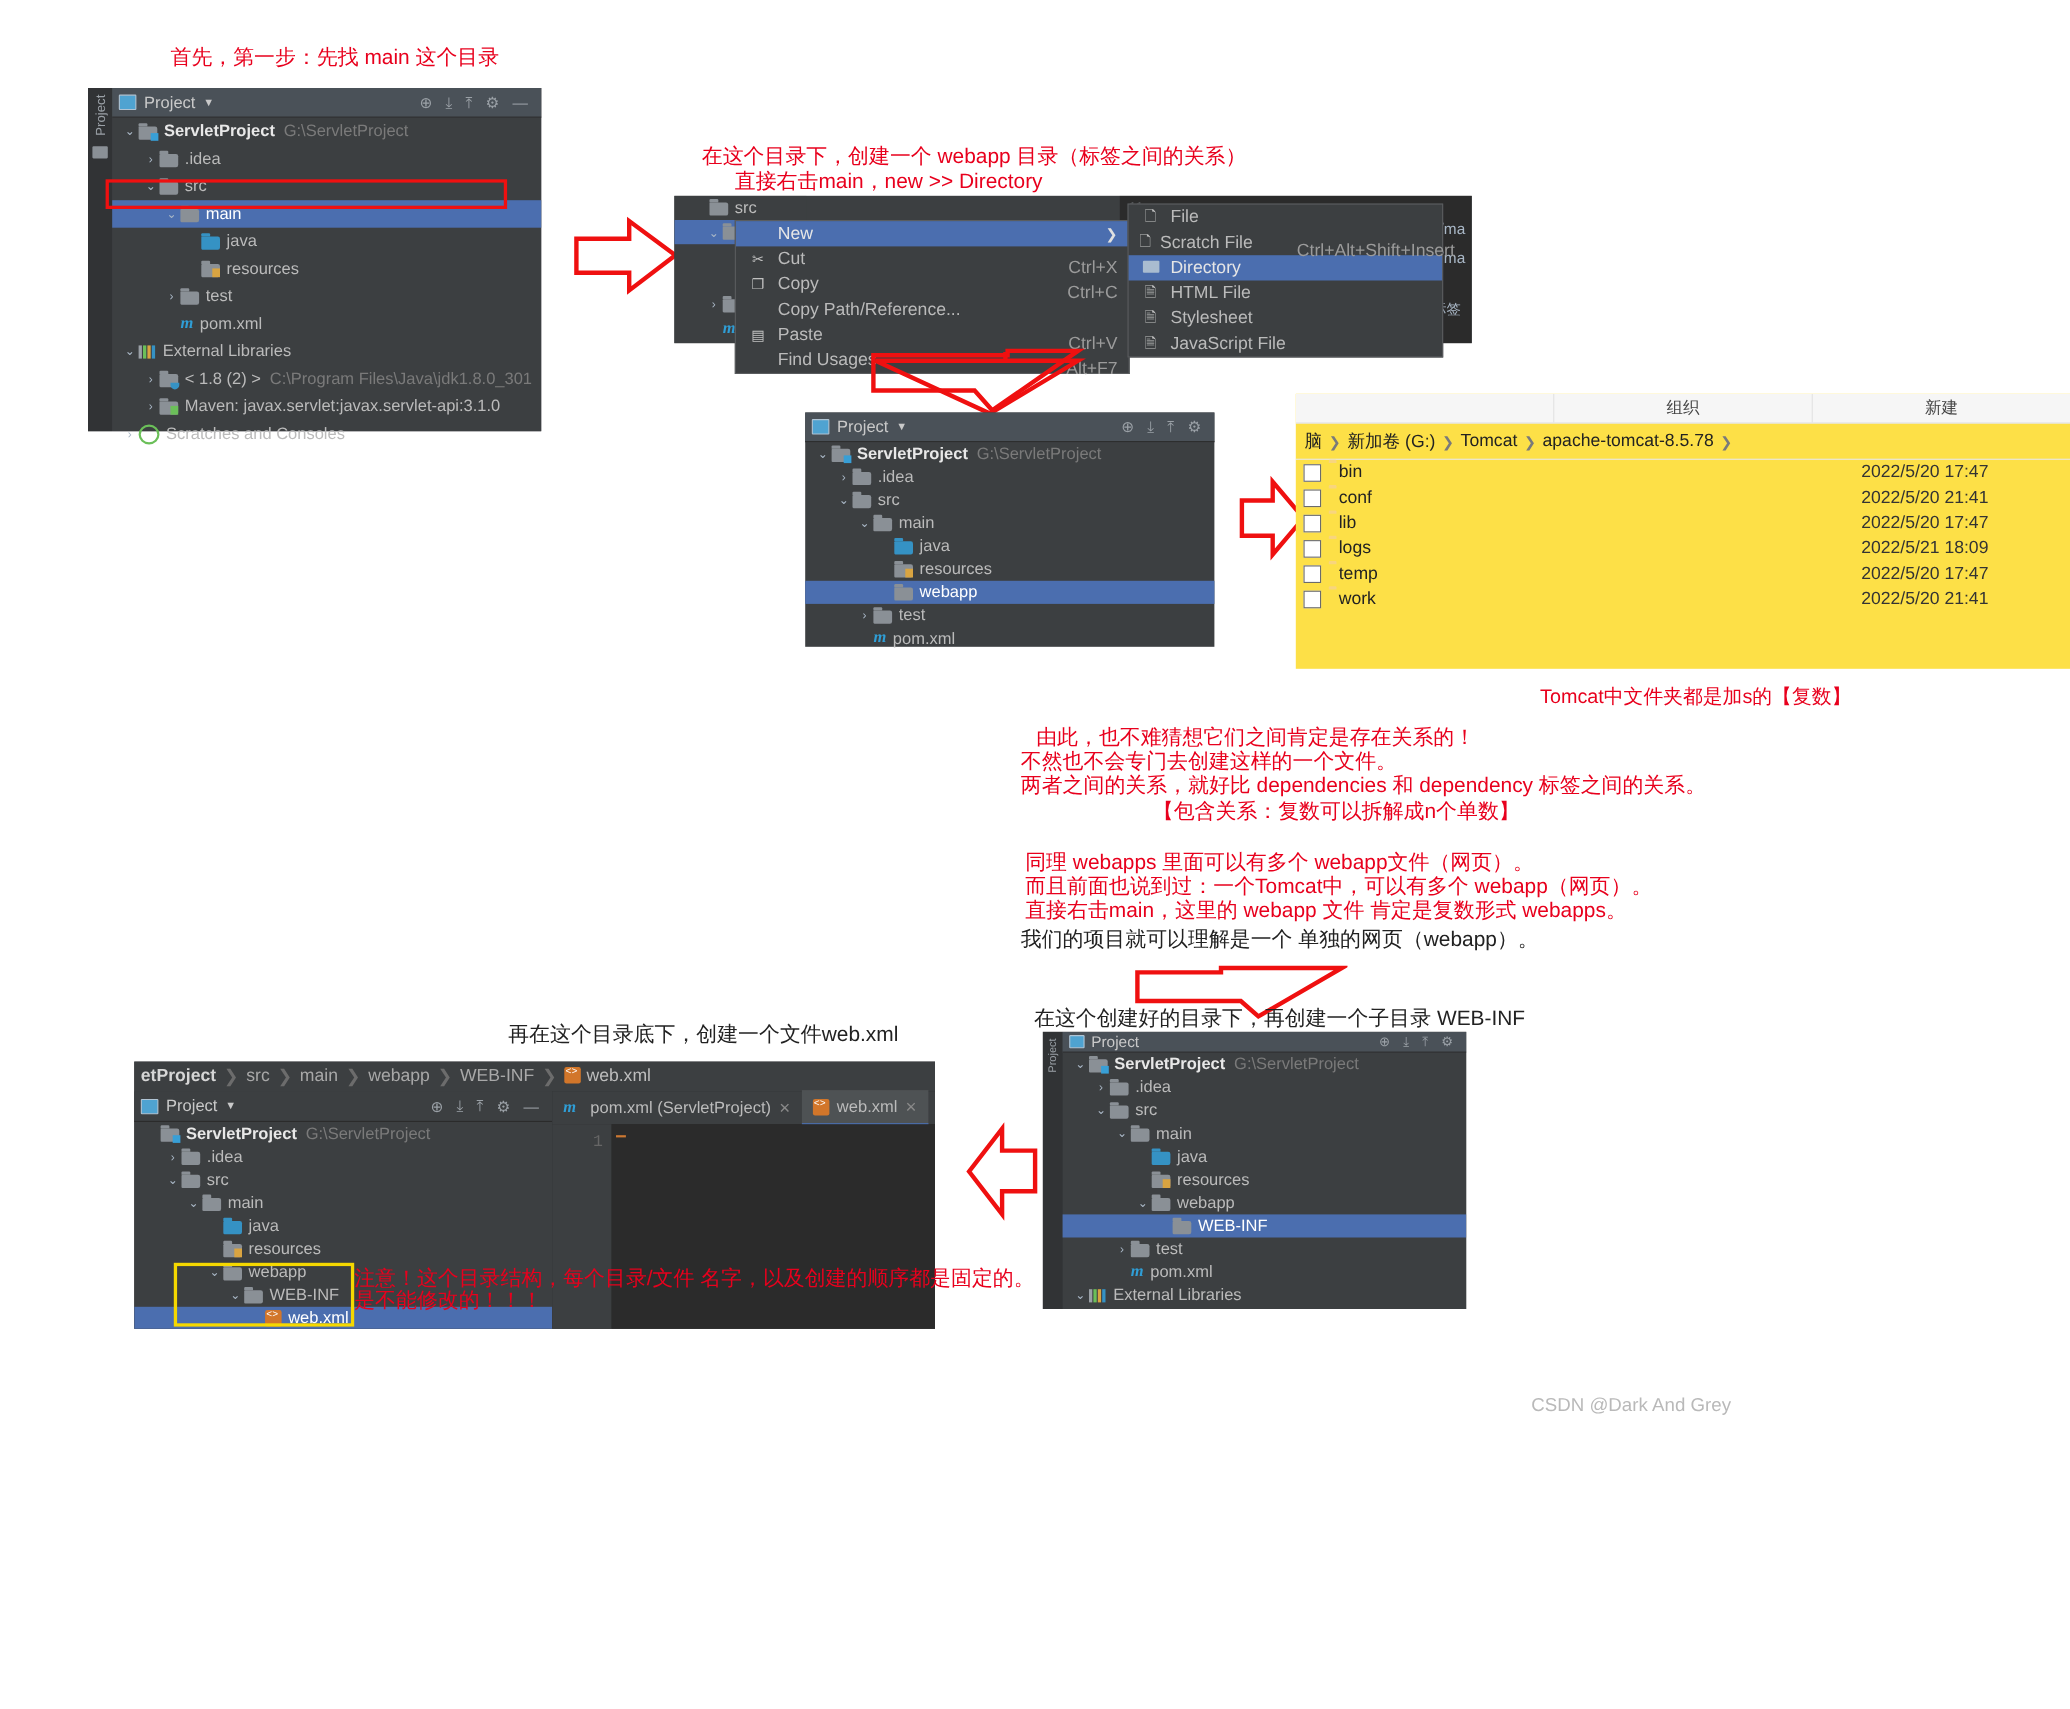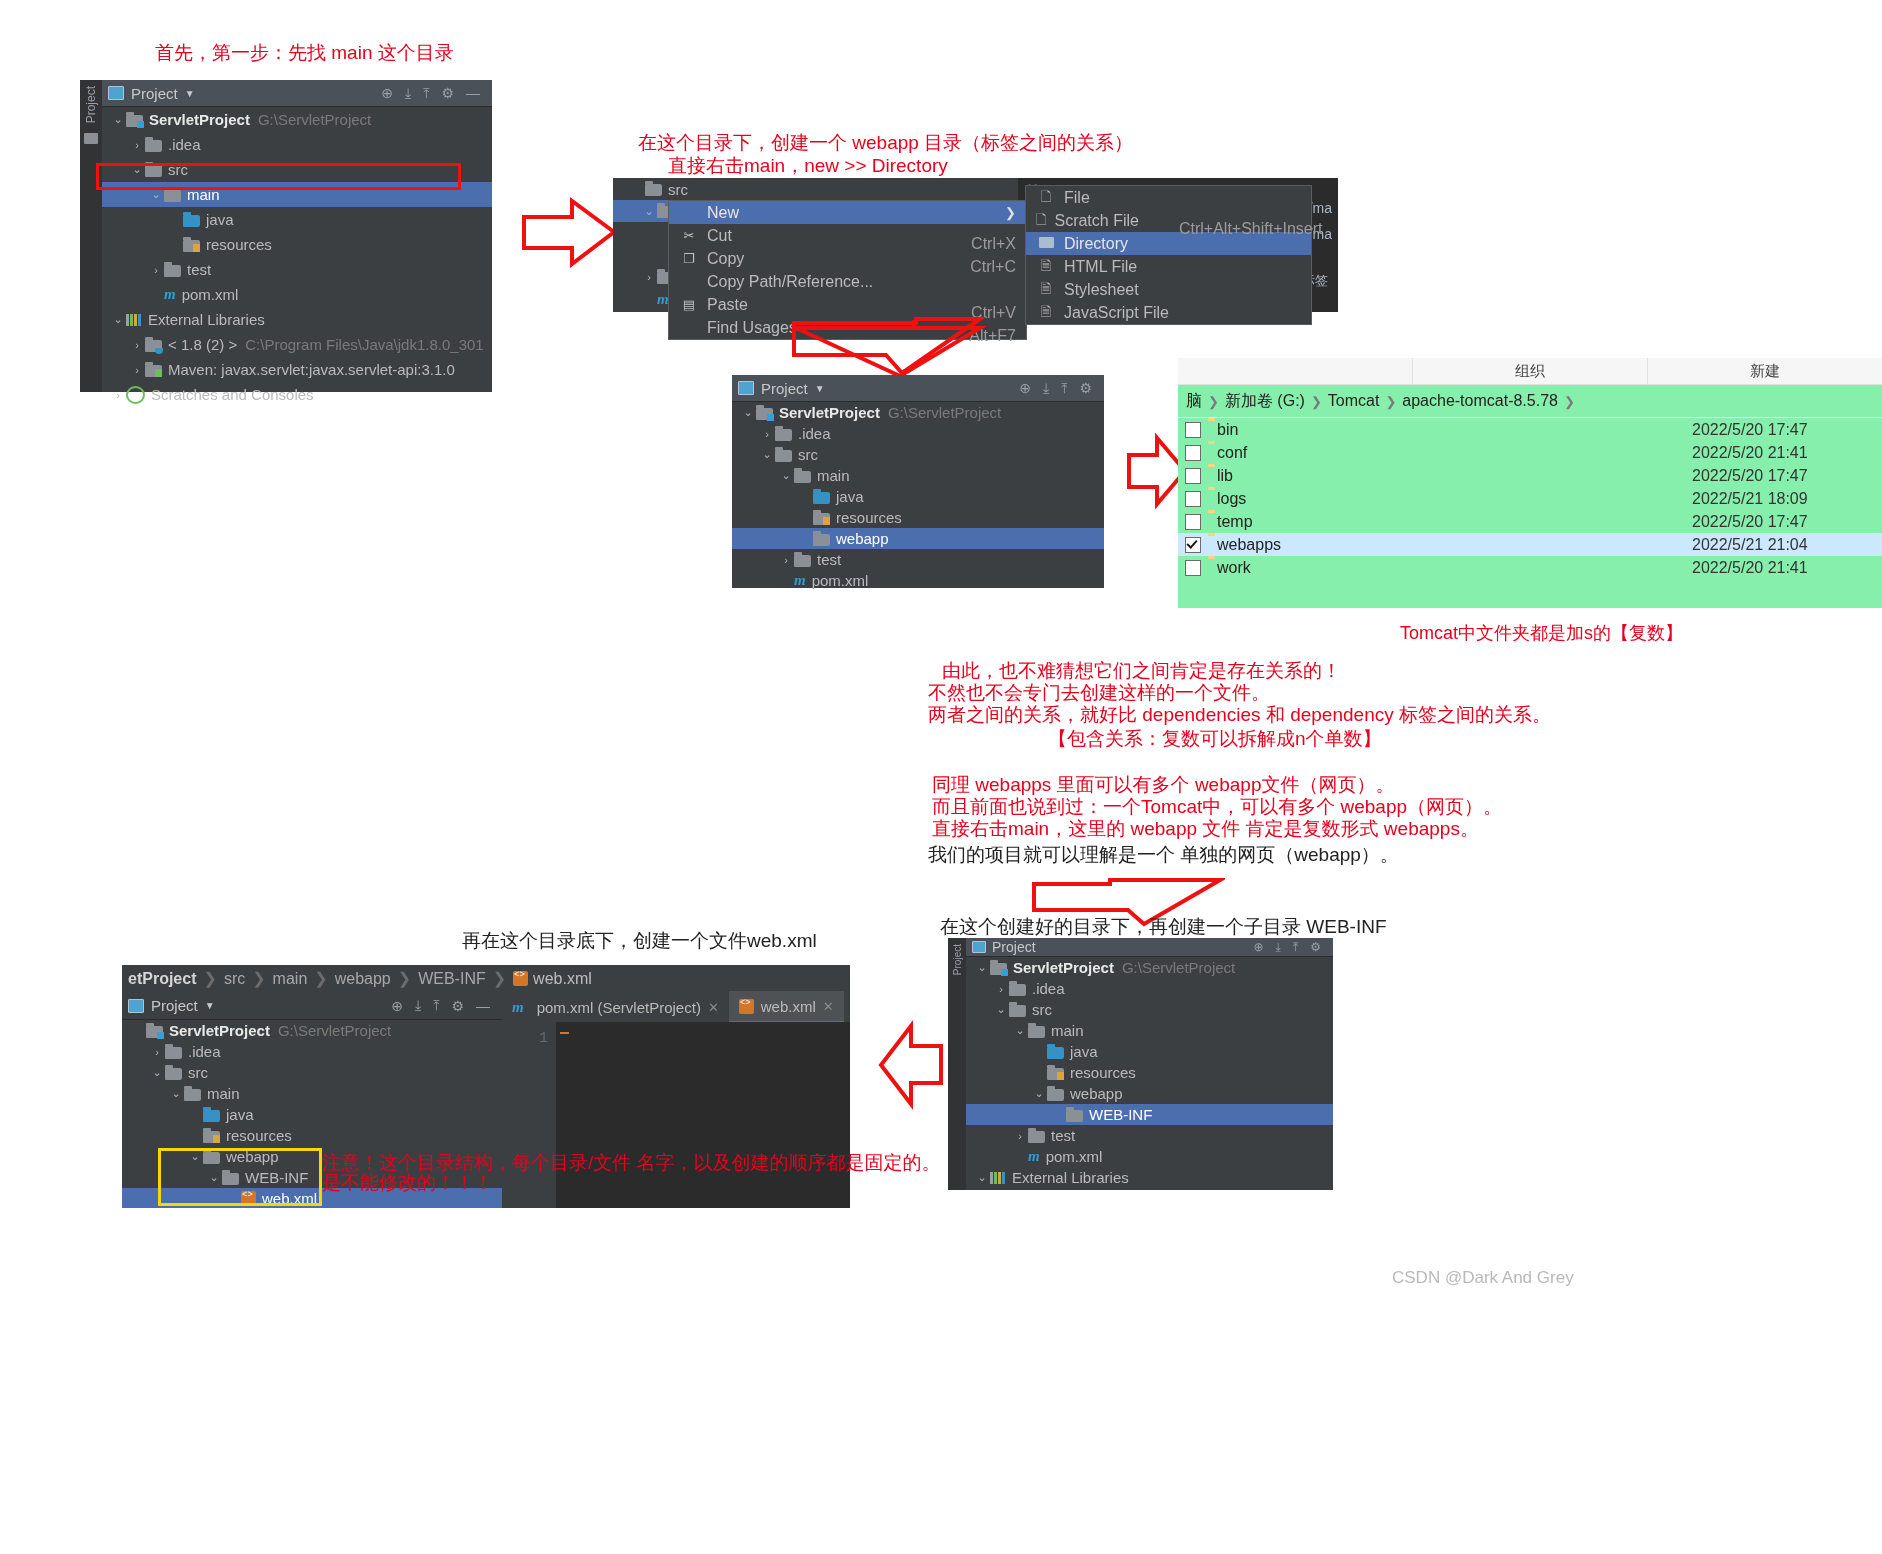--- a/index.html
+++ b/index.html
@@ -39,21 +39,21 @@
 
   
   .ctxmenu{position:absolute;background:#3c3f41;border:1px solid #5a5d5f;color:#bbbbbb;font-size:16px;}
   .ctx-row{height:23px;display:flex;align-items:center;padding:0 10px;white-space:nowrap;}
   .ctx-row.hl{background:#4b6eaf;color:#e6e6e6;}
   .ctx-ico{width:20px;display:inline-block;text-align:center;margin-right:8px;color:#c0c0c0;font-size:13px;}
   .ctx-short{margin-left:auto;color:#9b9b9b;padding-left:40px;margin-top:16px;}
   .ctx-arrow{margin-left:auto;color:#e0e0e0;font-size:13px;}
 
   
-  .explorer{position:absolute;background:#86efac;font-size:16px;color:#222;}
+  .explorer{position:absolute;background:#fde047;font-size:16px;color:#222;}
   .exp-ribbon{height:26px;background:#f6f6f6;border-bottom:1px solid #e2e2e2;display:flex;}
   .exp-ribtab{flex:1;text-align:center;color:#444;font-size:15px;border-right:1px solid #e2e2e2;line-height:26px;}
   .exp-crumb{height:32px;display:flex;align-items:center;gap:6px;padding-left:8px;color:#222;font-size:16px;border-bottom:1px solid #e8e8e8;}
   .exp-crumb .sep{color:#7a7a7a;font-size:13px;}
   .exp-hdr{height:30px;display:flex;align-items:center;font-size:15px;color:#2a5d8f;border-bottom:1px solid #e8e8e8;}
   .exp-row{height:23px;display:flex;align-items:center;font-size:16px;}
   .exp-row.sel{background:#cce8ff;}
   .exp-chk{width:30px;display:flex;align-items:center;justify-content:center;}
   .exp-chk .box{width:14px;height:14px;border:1px solid #6b6b6b;background:#fff;display:inline-block;position:relative;}
   .exp-chk .box.on:after{content:"";position:absolute;left:3px;top:0px;width:4px;height:8px;border:solid #1a1a1a;border-width:0 2px 2px 0;transform:rotate(42deg);}
@@ -452,27 +452,20 @@
         <div class="exp-name"><span class="exp-fold"></span>logs</div>
         <div class="exp-date">2022/5/21 18:09</div>
       </div>
       <div class="exp-row">
         <div class="exp-chk">
           <span class="box"></span>
         </div>
         <div class="exp-name"><span class="exp-fold"></span>temp</div>
         <div class="exp-date">2022/5/20 17:47</div>
       </div>
-      <div class="exp-row sel">
-        <div class="exp-chk">
-          <span class="box on"></span>
-        </div>
-        <div class="exp-name"><span class="exp-fold"></span>webapps</div>
-        <div class="exp-date">2022/5/21 21:04</div>
-      </div>
       <div class="exp-row">
         <div class="exp-chk">
           <span class="box"></span>
         </div>
         <div class="exp-name"><span class="exp-fold"></span>work</div>
         <div class="exp-date">2022/5/20 21:41</div>
       </div>
     </div>
 </div>
 

